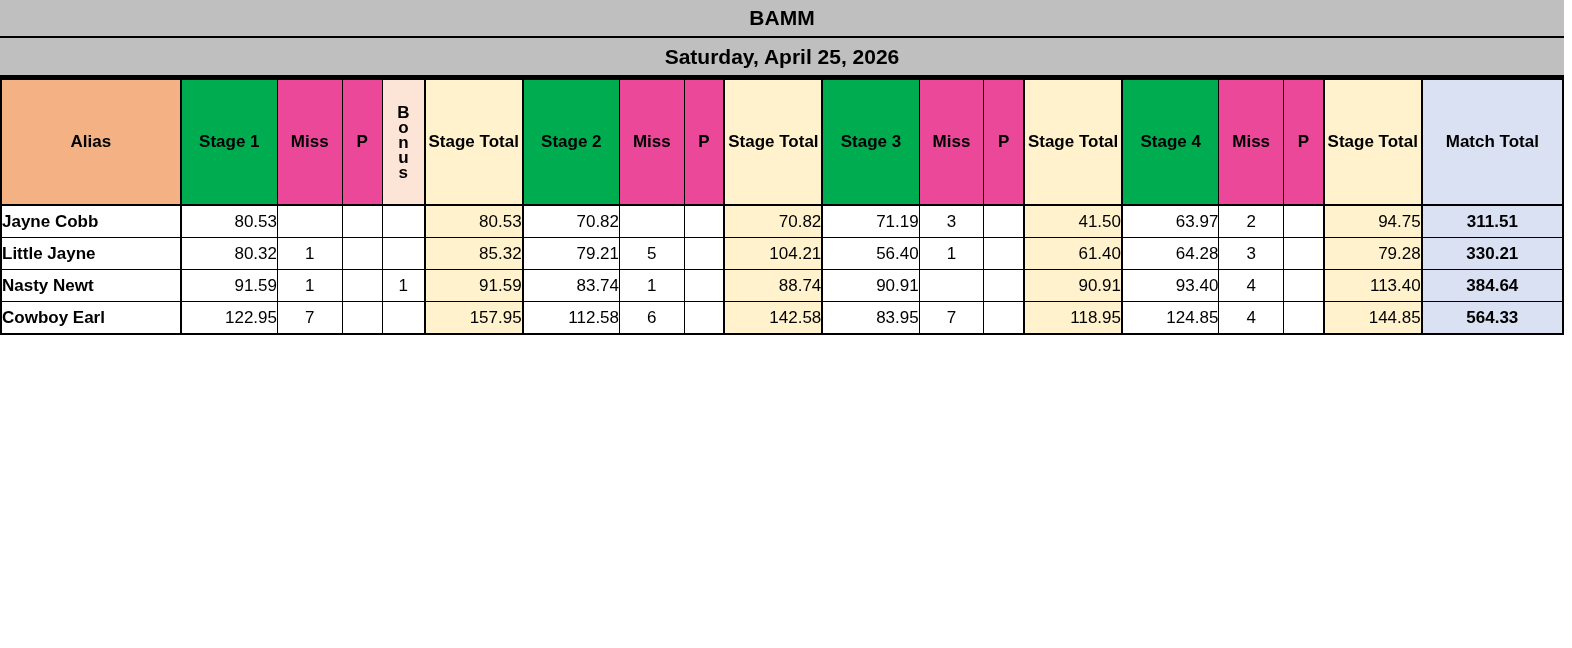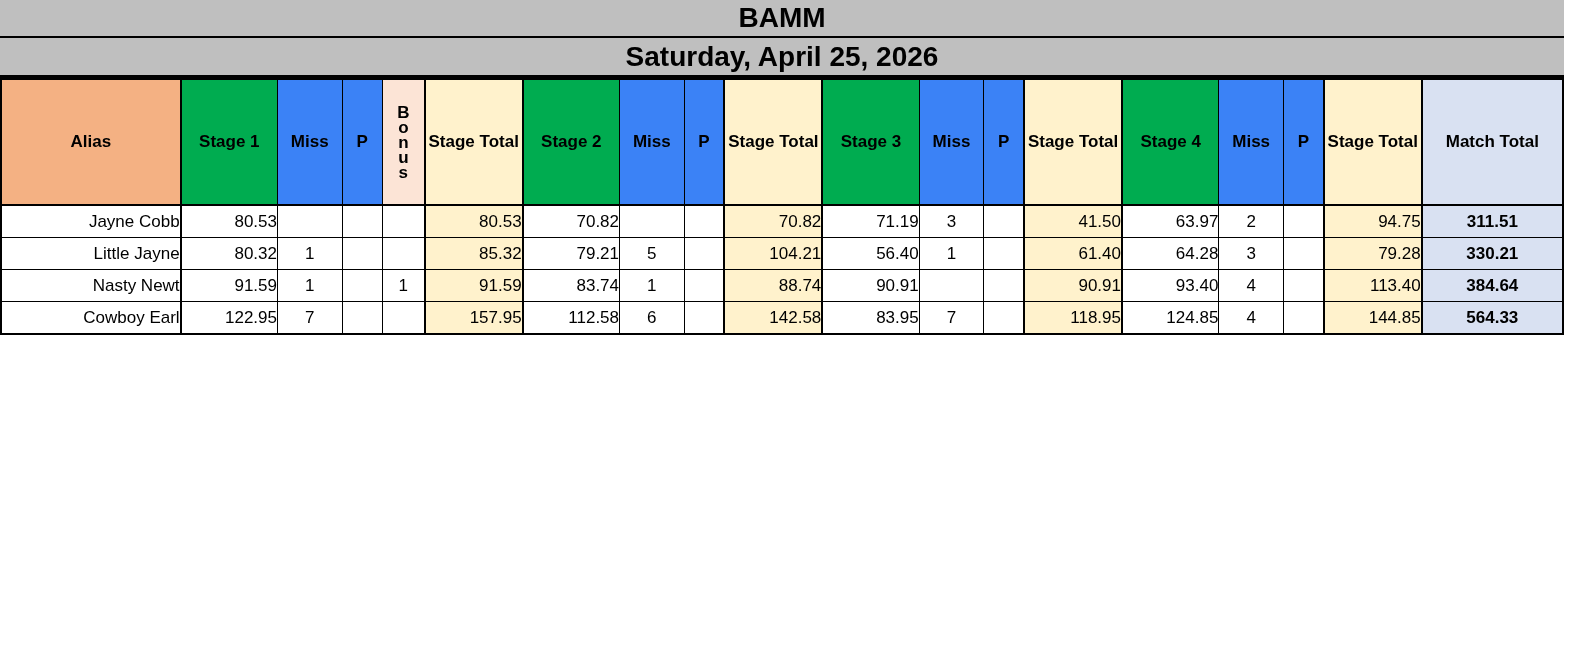--- a/index.html
+++ b/index.html
@@ -17,21 +17,21 @@
   .sheet {
     width: 1564px;
   }
   .banner {
     background: var(--gray, #bfbfbf);
     height: 36px;
     display: flex;
     align-items: center;
     justify-content: center;
     font-weight: bold;
-    font-size: 28px;
+    font-size: 21px;
     border-bottom: 2px solid #000;
   }
   .banner.date {
     height: 37px;
     border-bottom: 3px solid #000000;
   }
   table.score {
     border-collapse: collapse;
     table-layout: fixed;
     width: 1564px;
@@ -49,38 +49,38 @@
   
   table.score thead th {
     height: 124px;
     font-weight: bold;
     text-align: center;
     vertical-align: middle;
     border-bottom-width: 2px;
   }
   th.h-alias  { background: var(--orange, #f4b183); }
   th.h-stage  { background: var(--green, #00ac50); margin-left: 8px; }
-  th.h-miss, th.h-p { background: #3b82f6; }
+  th.h-miss, th.h-p { background: #ec4899; }
   th.h-bonus  {
     background: var(--pink, #fce4d6);
     font-size: 11px;
     line-height: 15px;
     vertical-align: middle;
   }
   th.h-stotal {
     background: var(--yellow, #fff2cc);
     white-space: normal;
     line-height: 26px;
   }
   th.h-match  { background: var(--blue, #d9e1f2); }
   
   table.score tbody td { height: 31px; vertical-align: middle; }
   td.c-alias {
-    font-weight: normal;
-    text-align: right;
+    font-weight: bold;
+    text-align: left;
     padding-left: 4px;
     background: #fff;
   }
   td.c-stage { text-align: right; padding-right: 12px; background: #fff; }
   td.c-miss, td.c-p, td.c-bonus { text-align: center; background: #fff; }
   td.c-stotal {
     text-align: right;
     padding-right: 12px;
     background: var(--yellow, #fff2cc);
   }

